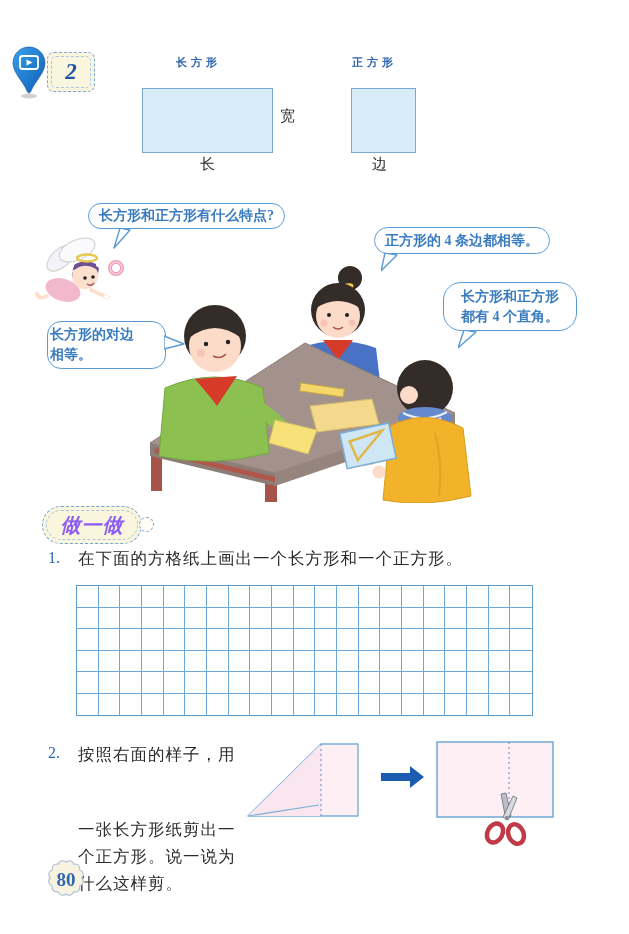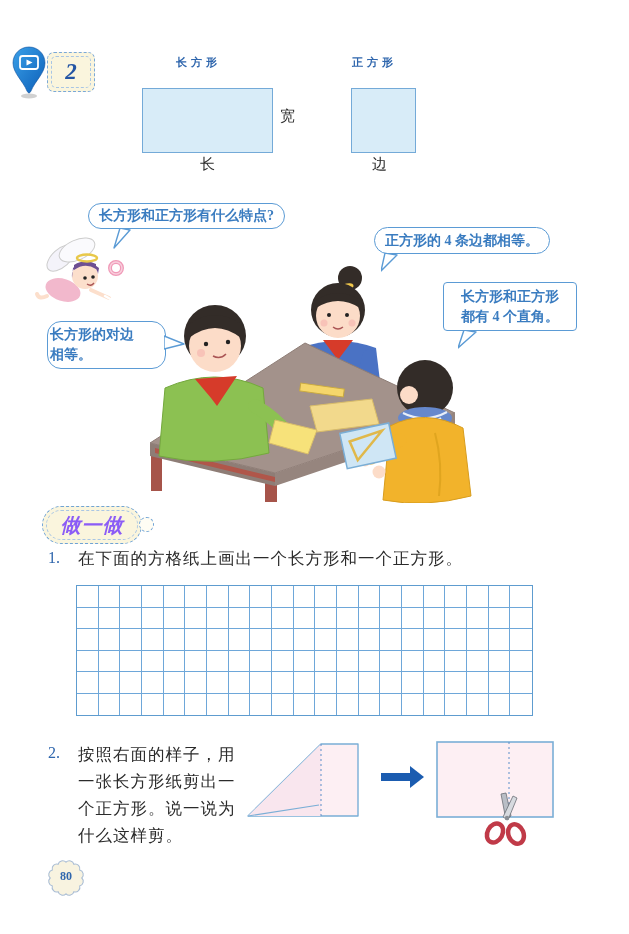--- a/index.html
+++ b/index.html
@@ -41,21 +41,21 @@
   
   .grid-paper { position:absolute; left:76px; top:585px; width:457px; height:131px;
     display:grid; border:1px solid #5e9ccf; }
   .grid-cell { border-right:1px solid #6ea7d9; border-bottom:1px solid #6ea7d9; }
   .grid-cell.no-r { border-right:none; }
   .grid-cell.no-b { border-bottom:none; }
 
   
   .page-badge { position:absolute; left:46px; top:858px; width:40px; height:40px; }
   .page-badge .num { position:absolute; left:0; top:11px; width:40px; text-align:center;
-    color:#2f66ad; font-size:12px; font-weight:bold; }
+    color:#2f66ad; font-size:19px; font-weight:bold; }
 
   svg { display:block; }
 </style>
 </head>
 <body>
 
 <div class="page">
 
   <svg class="video-pin" width="34" height="54" viewBox="0 0 34 54">
     <defs>
@@ -177,21 +177,21 @@
     </svg>
   </div>
 
   <div class="bubble" style="left:374px; top:227px; width:176px; height:27px; border-radius:15px;">
     <span>正方形的 4 条边都相等。</span>
     <svg class="tail" style="left:6px; top:25px;" width="20" height="20" viewBox="0 0 20 20">
       <polygon points="4,0 0,18 16,2" fill="#fff" stroke="#5b9bd5" stroke-width="1.4" stroke-linejoin="round"></polygon>
     </svg>
   </div>
 
-  <div class="bubble" style="left:443px; top:282px; width:134px; height:49px; border-radius:4px;">
+  <div class="bubble" style="left:443px; top:282px; width:134px; height:49px; border-radius:18px;">
     <span>长方形和正方形</span>
     <span>都有 4 个直角。</span>
     <svg class="tail" style="left:14px; top:47px;" width="20" height="20" viewBox="0 0 20 20">
       <polygon points="6,0 0,18 18,2" fill="#fff" stroke="#5b9bd5" stroke-width="1.4" stroke-linejoin="round"></polygon>
     </svg>
   </div>
 
   <div class="bubble" style="left:47px; top:321px; width:119px; height:48px; border-radius:14px; text-align:left; padding-left:2px;">
     <span>长方形的对边</span>
     <span>相等。</span>
@@ -333,21 +333,21 @@
       <div class="grid-cell no-b"></div>
       <div class="grid-cell no-b"></div>
       <div class="grid-cell no-b"></div>
       <div class="grid-cell no-b"></div>
       <div class="grid-cell no-r no-b"></div>
     </div>
 
   <div class="item-number" style="left:48px; top:744px;">2.</div>
   <div class="item-text item2-lines" style="left:78px; top:741px;">
     <span style="display:block;">按照右面的样子，用</span>
-    <span style="display:block;">一张长方形纸剪出一</span>
+    <span style="display:block;margin-top:48px;">一张长方形纸剪出一</span>
     <span style="display:block;">个正方形。说一说为</span>
     <span style="display:block;">什么这样剪。</span>
   </div>
 
   <svg style="position:absolute; left:240px; top:733px;" width="330" height="120" viewBox="0 0 330 120">
 
     <g>
       <polygon points="8,83 81,11 118,11 118,83" fill="#fdeff3" stroke="#7aaed6" stroke-width="1.4" stroke-linejoin="round"></polygon>
       <polygon points="8,83 81,11 81,83" fill="#f9e6ee"></polygon>
       <line x1="81" y1="11" x2="81" y2="83" stroke="#5b8fc9" stroke-width="1" stroke-dasharray="2,3"></line>

